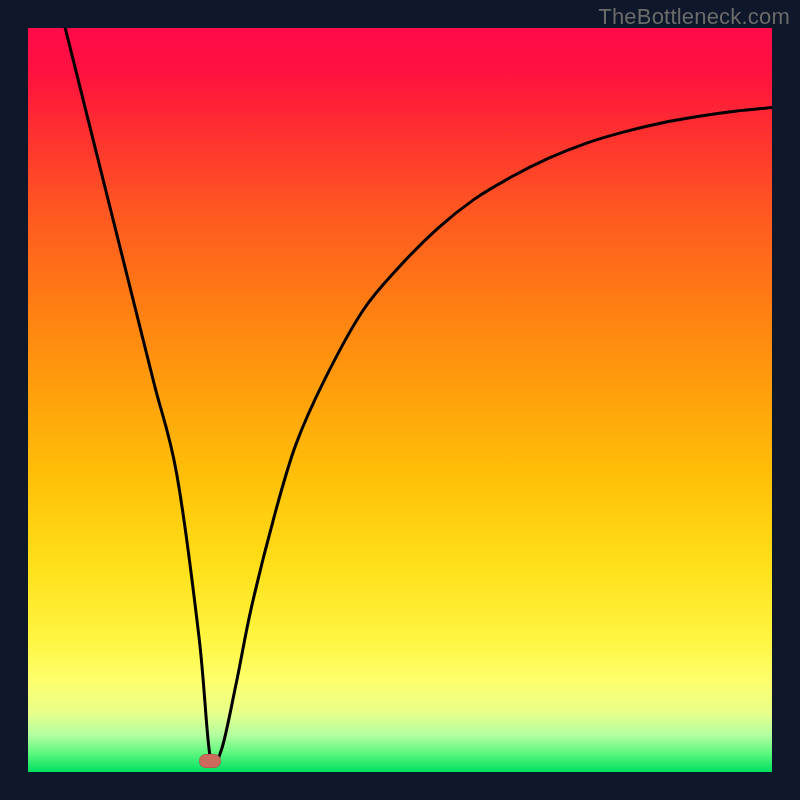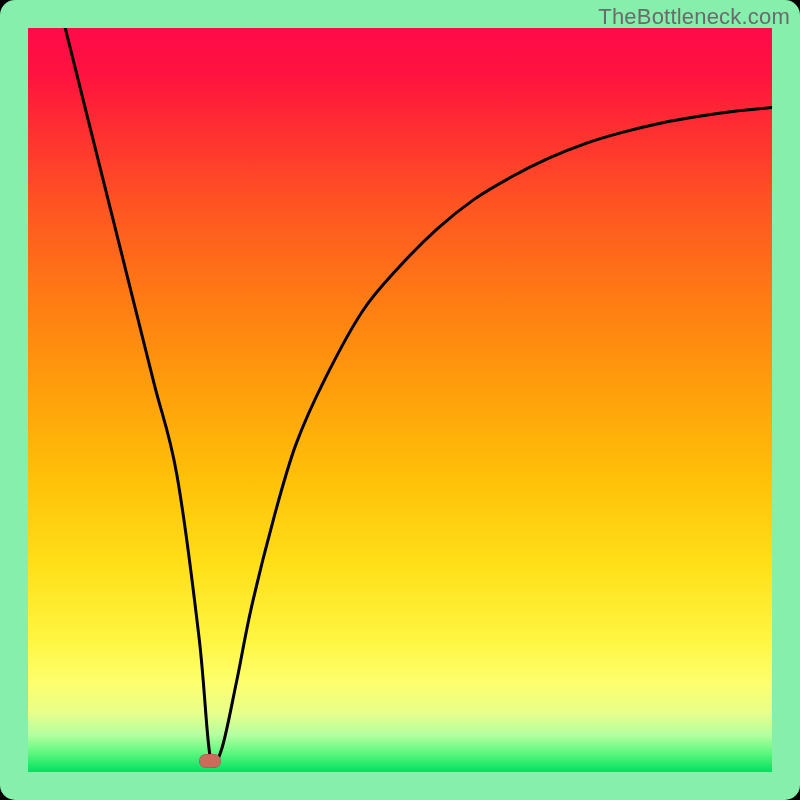--- a/index.html
+++ b/index.html
@@ -8,22 +8,21 @@
     width: 800px;
     height: 800px;
     overflow: hidden;
     background: #000;
     font-family: Arial, Helvetica, sans-serif;
   }
   .frame {
     position: relative;
     width: 800px;
     height: 800px;
-    background: #86efac;
-    border-radius: 15px;
+    background: #0f172a;
   }
   .plot-area {
     position: absolute;
     left: 28px;
     top: 28px;
     width: 744px;
     height: 744px;
     overflow: hidden;
   }
   .gradient-bg {

